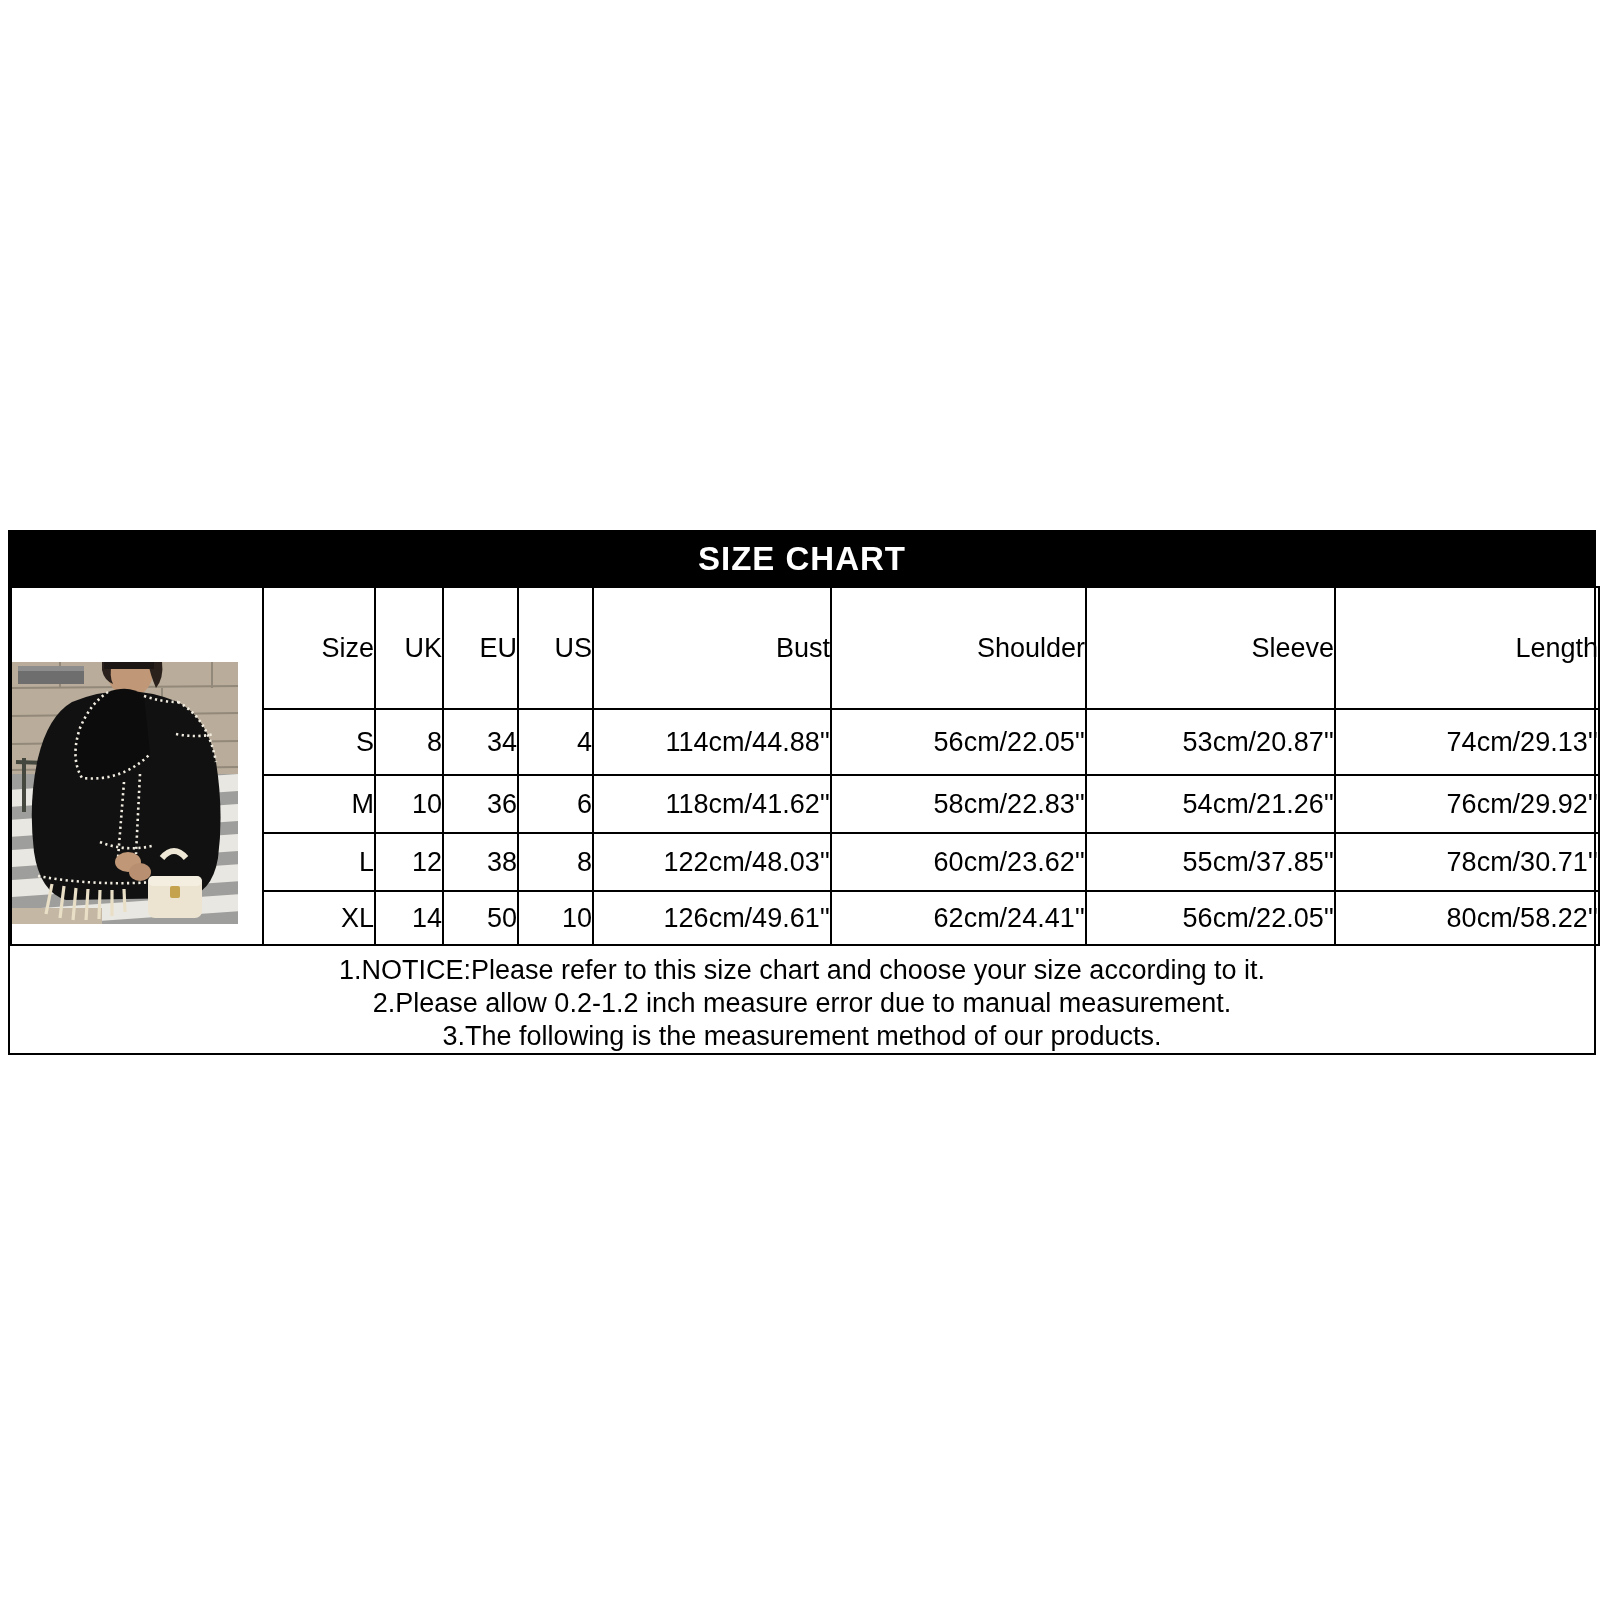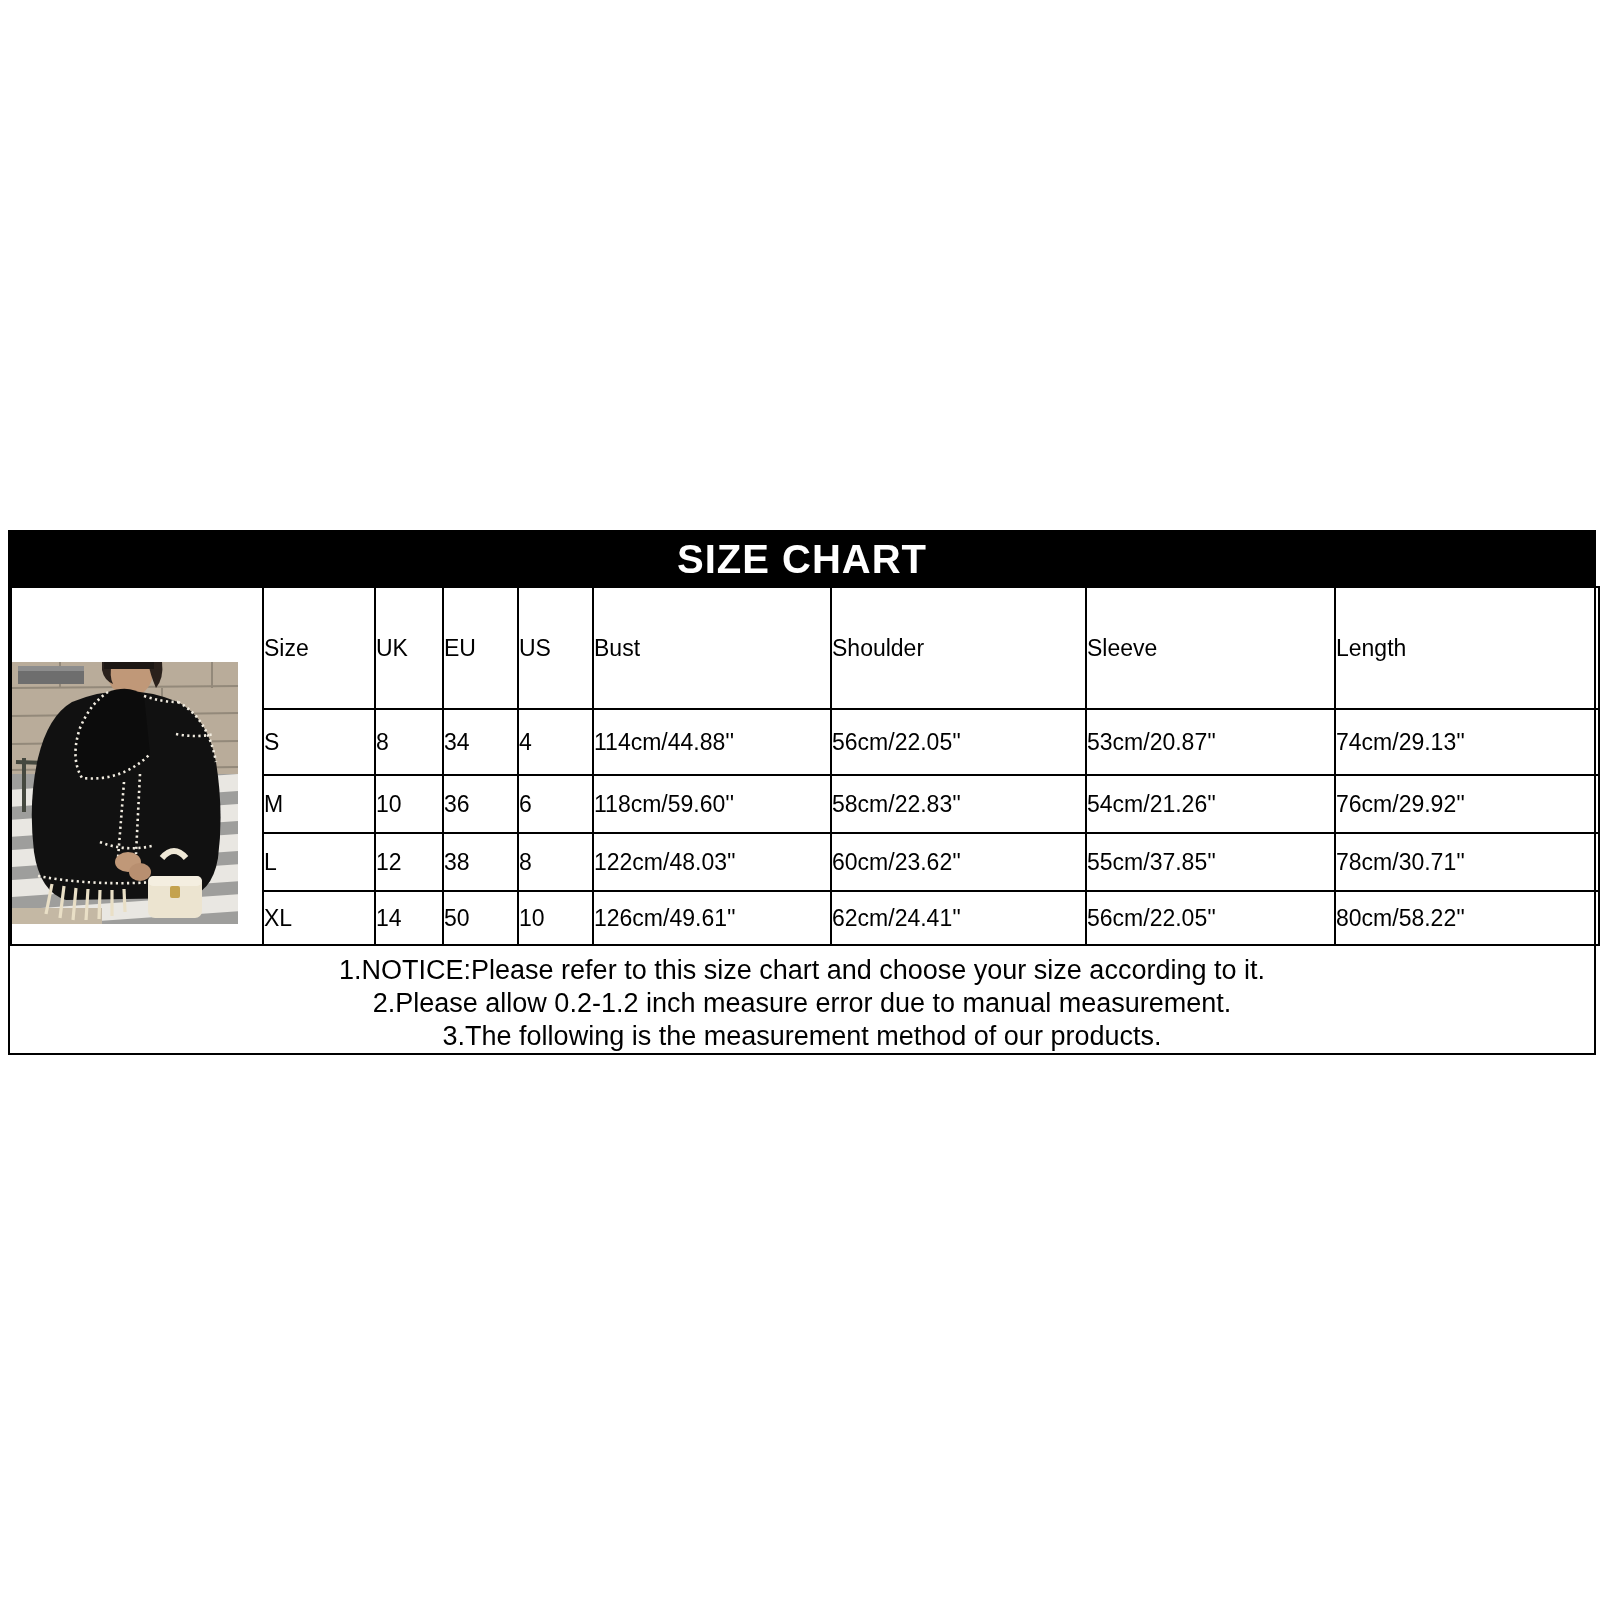--- a/index.html
+++ b/index.html
@@ -23,37 +23,37 @@
     left: 8px;
     top: 530px;
     width: 1588px;
     box-sizing: border-box;
     border: 2px solid #000000;
   }
   .title-bar {
     height: 54px;
     background: #000000;
     color: #ffffff;
-    font-size: 40px;
+    font-size: 33px;
     font-weight: bold;
     letter-spacing: 1px;
     text-align: center;
     line-height: 54px;
   }
   table.size-table {
     width: 100%;
     border-collapse: collapse;
     table-layout: fixed;
   }
   table.size-table th,
   table.size-table td {
     border: 2px solid #000000;
-    text-align: left;
+    text-align: right;
     vertical-align: middle;
-    font-size: 23px;
+    font-size: 27px;
     font-weight: normal;
     padding: 0;
     overflow: hidden;
   }
   tr.header-row { height: 122px; }
   tr.row-s  { height: 66px; }
   tr.row-m  { height: 58px; }
   tr.row-l  { height: 58px; }
   tr.row-xl { height: 54px; }
   td.photo-cell {
@@ -188,21 +188,21 @@
           <td>56cm/22.05''</td>
           <td>53cm/20.87''</td>
           <td>74cm/29.13''</td>
         </tr>
 
         <tr class="row-m">
           <td>M</td>
           <td>10</td>
           <td>36</td>
           <td>6</td>
-          <td>118cm/59.60''</td>
+          <td>118cm/41.62''</td>
           <td>58cm/22.83''</td>
           <td>54cm/21.26''</td>
           <td>76cm/29.92''</td>
         </tr>
 
         <tr class="row-l">
           <td>L</td>
           <td>12</td>
           <td>38</td>
           <td>8</td>

